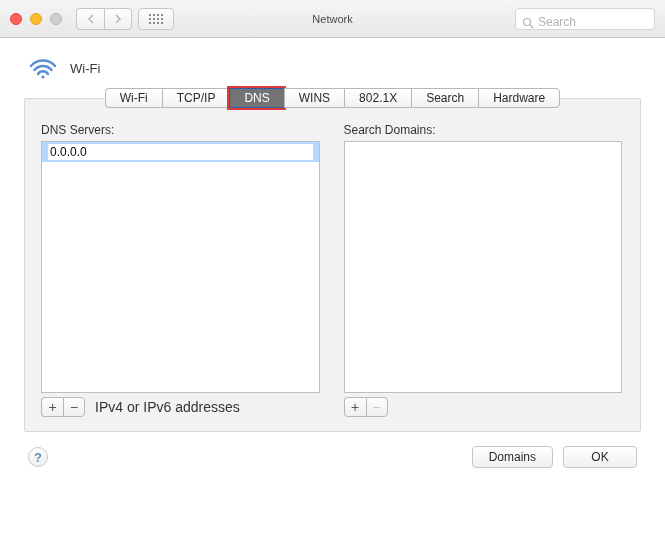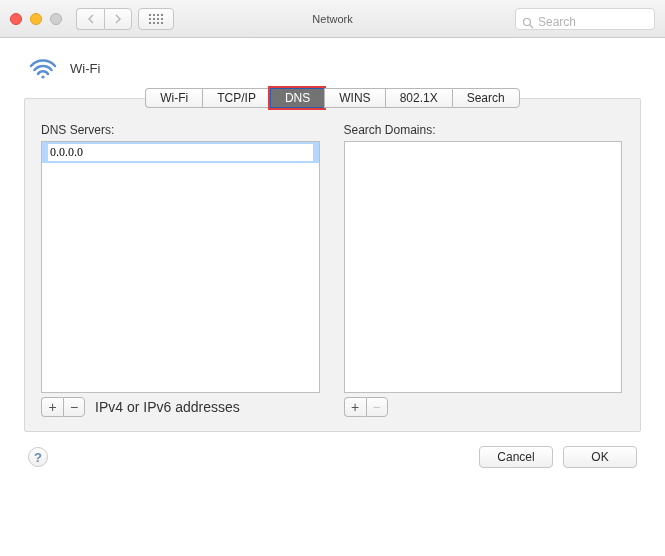--- a/index.html
+++ b/index.html
@@ -99,21 +99,20 @@
     .listbox {
       background: #fff;
       border: 1px solid #bfbfbf;
       height: 252px;
       overflow: auto;
       font-size: 12px;
     }
     .list-row {
       padding: 2px 6px;
       border-bottom: 0;
-      font-family: Liberation Serif, serif;
     }
     .list-row.editing {
       background: #b3d7ff;
     }
     .list-row.editing input {
       width: 100%;
       border: none;
       background: #fff;
       font-size: 12px;
       padding: 1px 2px;
@@ -218,20 +217,21 @@
   </div>
 
   <div class="tabs-row">
     <div class="tabs">
       <div class="tab">Wi-Fi</div>
       <div class="tab">TCP/IP</div>
       <div class="tab active">DNS</div>
       <div class="tab">WINS</div>
       <div class="tab">802.1X</div>
       <div class="tab">Search</div>
+      <div class="tab">Hardware</div>
     </div>
   </div>
 
   <div class="panel">
     <div class="cols">
       <div class="col">
         <div class="col-label">DNS Servers:</div>
         <div class="listbox">
           <div class="list-row editing">
             <input type="text" value="0.0.0.0" style="">
@@ -255,17 +255,17 @@
             <div class="sq-btn disabled">−</div>
           </div>
         </div>
       </div>
     </div>
   </div>
 
   <div class="footer">
     <div class="help-btn">?</div>
     <div class="footer-buttons">
-      <div class="push-btn">Cancel</div>
+      <div class="push-btn">Domains</div>
       <div class="push-btn">OK</div>
     </div>
   </div>
 </div>
 
 </body></html>

